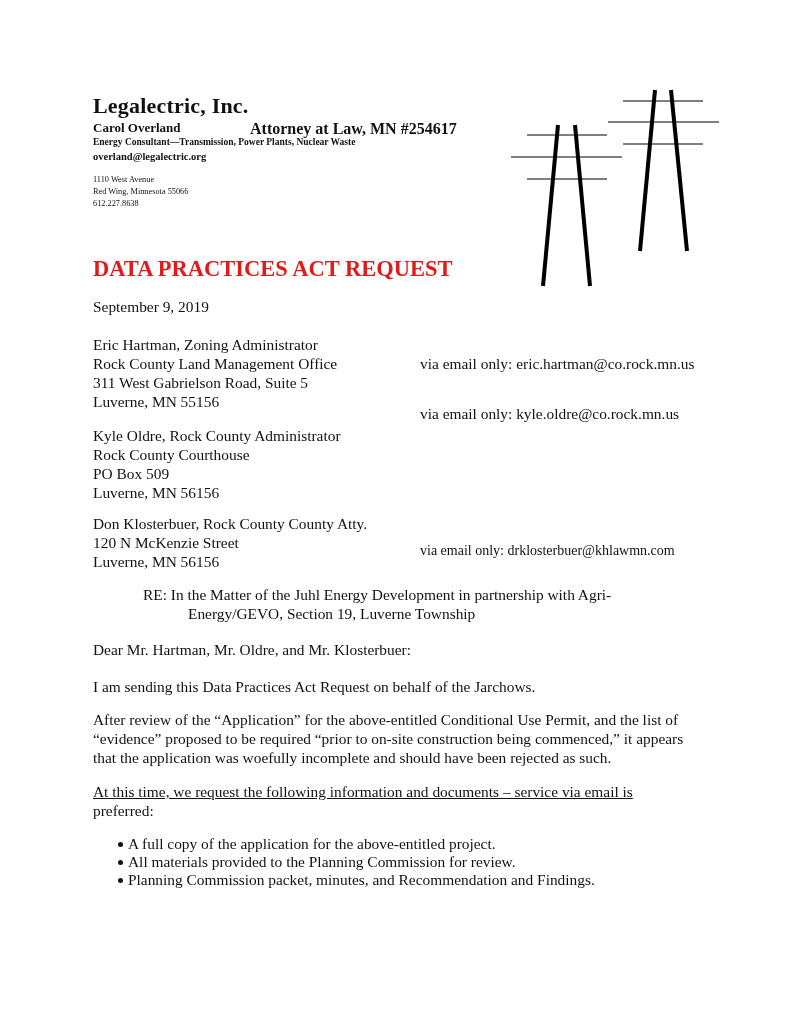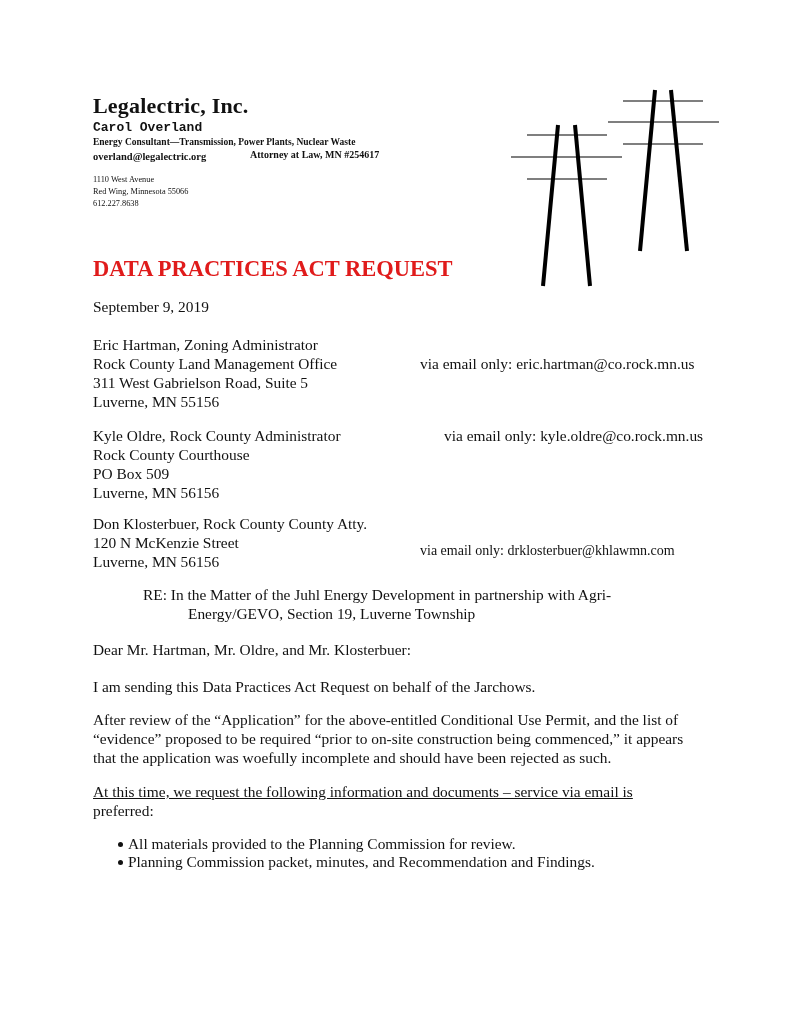--- a/index.html
+++ b/index.html
@@ -1,21 +1,21 @@
 <!DOCTYPE html>
 <html><head>
 <meta charset="utf-8">
 <style>
   html, body { margin:0; padding:0; background:#ffffff; }
   body { width:791px; height:1024px; position:relative; overflow:hidden;
          font-family:"Liberation Serif", serif; color:#111; }
   .abs { position:absolute; white-space:nowrap; }
   .company { left:93px; top:93px; font-size:22px; font-weight:bold; letter-spacing:0.2px; }
-  .name { left:93px; top:120px; font-size:13px; font-weight:bold;font-family:Liberation Mono, monospace; }
-  .bar { left:250px; top:120px; font-size:10px; font-weight:bold;margin-top:29px; }
+  .name { left:93px; top:120px; font-size:13px; font-weight:bold; }
+  .bar { left:250px; top:120px; font-size:16px; font-weight:bold; }
   .consult { left:93px; top:137px; font-size:9.5px; font-weight:bold; }
   .email-h { left:93px; top:151px; font-size:10.5px; font-weight:bold; }
   .addr { left:93px; font-size:8.3px; }
   .title { left:93px; top:256px; font-size:22.5px; font-weight:bold; color:#e01b1b; }
   .body { font-size:15.4px; line-height:19px; }
   .l { left:93px; }
   .r { left:420px; }
   .ind1 { left:143px;font-family:Liberation Serif, serif; }
   .ind2 { left:188px; }
   .small { font-size:14px; }
@@ -63,21 +63,21 @@
   <div class="abs body l" style="top:373px;">311 West Gabrielson Road, Suite 5</div>
   <div class="abs body l" style="top:392px;">Luverne, MN  55156</div>
   <div class="abs body r" style="top:354px;">via email only: eric.hartman@co.rock.mn.us</div>
 </div>
 
 <div>
   <div class="abs body l" style="top:426px;">Kyle Oldre, Rock County Administrator</div>
   <div class="abs body l" style="top:445px;">Rock County Courthouse</div>
   <div class="abs body l" style="top:464px;">PO Box 509</div>
   <div class="abs body l" style="top:483px;">Luverne, MN 56156</div>
-  <div class="abs body r" style="top:426px;margin-left:24px;">via email only: kyle.oldre@co.rock.mn.us</div>
+  <div class="abs body r" style="top:404px;">via email only: kyle.oldre@co.rock.mn.us</div>
 </div>
 
 <div>
   <div class="abs body l" style="top:514px;">Don Klosterbuer, Rock County County Atty.</div>
   <div class="abs body l" style="top:533px;">120 N McKenzie Street</div>
   <div class="abs body l" style="top:552px;">Luverne, MN 56156</div>
   <div class="abs body r small" style="top:541px;">via email only: drklosterbuer@khlawmn.com</div>
 </div>
 
 <div class="abs body ind1" style="top:585px;">RE: In the Matter of the Juhl Energy Development in partnership with Agri-</div>
@@ -88,15 +88,16 @@
 <div class="abs body l" style="top:677px;">I am sending this Data Practices Act Request on behalf of the Jarchows.</div>
 
 <div class="abs body l" style="top:710px;">After review of the “Application” for the above-entitled Conditional Use Permit, and the list of</div>
 <div class="abs body l" style="top:729px;">“evidence” proposed to be required “prior to on-site construction being commenced,” it appears</div>
 <div class="abs body l" style="top:748px;">that the application was woefully incomplete and should have been rejected as such.</div>
 
 <div class="abs body l" style="top:782px;text-decoration:underline;">At this time, we request the following information and documents – service via email is</div>
 <div class="abs body l" style="top:801px;">preferred:</div>
 
 <ul class="bullets">
+  <li><span class="dot"></span><span>A full copy of the application for the above-entitled project.</span></li>
   <li><span class="dot"></span><span>All materials provided to the Planning Commission for review.</span></li>
   <li><span class="dot"></span><span>Planning Commission packet, minutes, and Recommendation and Findings.</span></li>
 </ul>
 
 </body></html>

